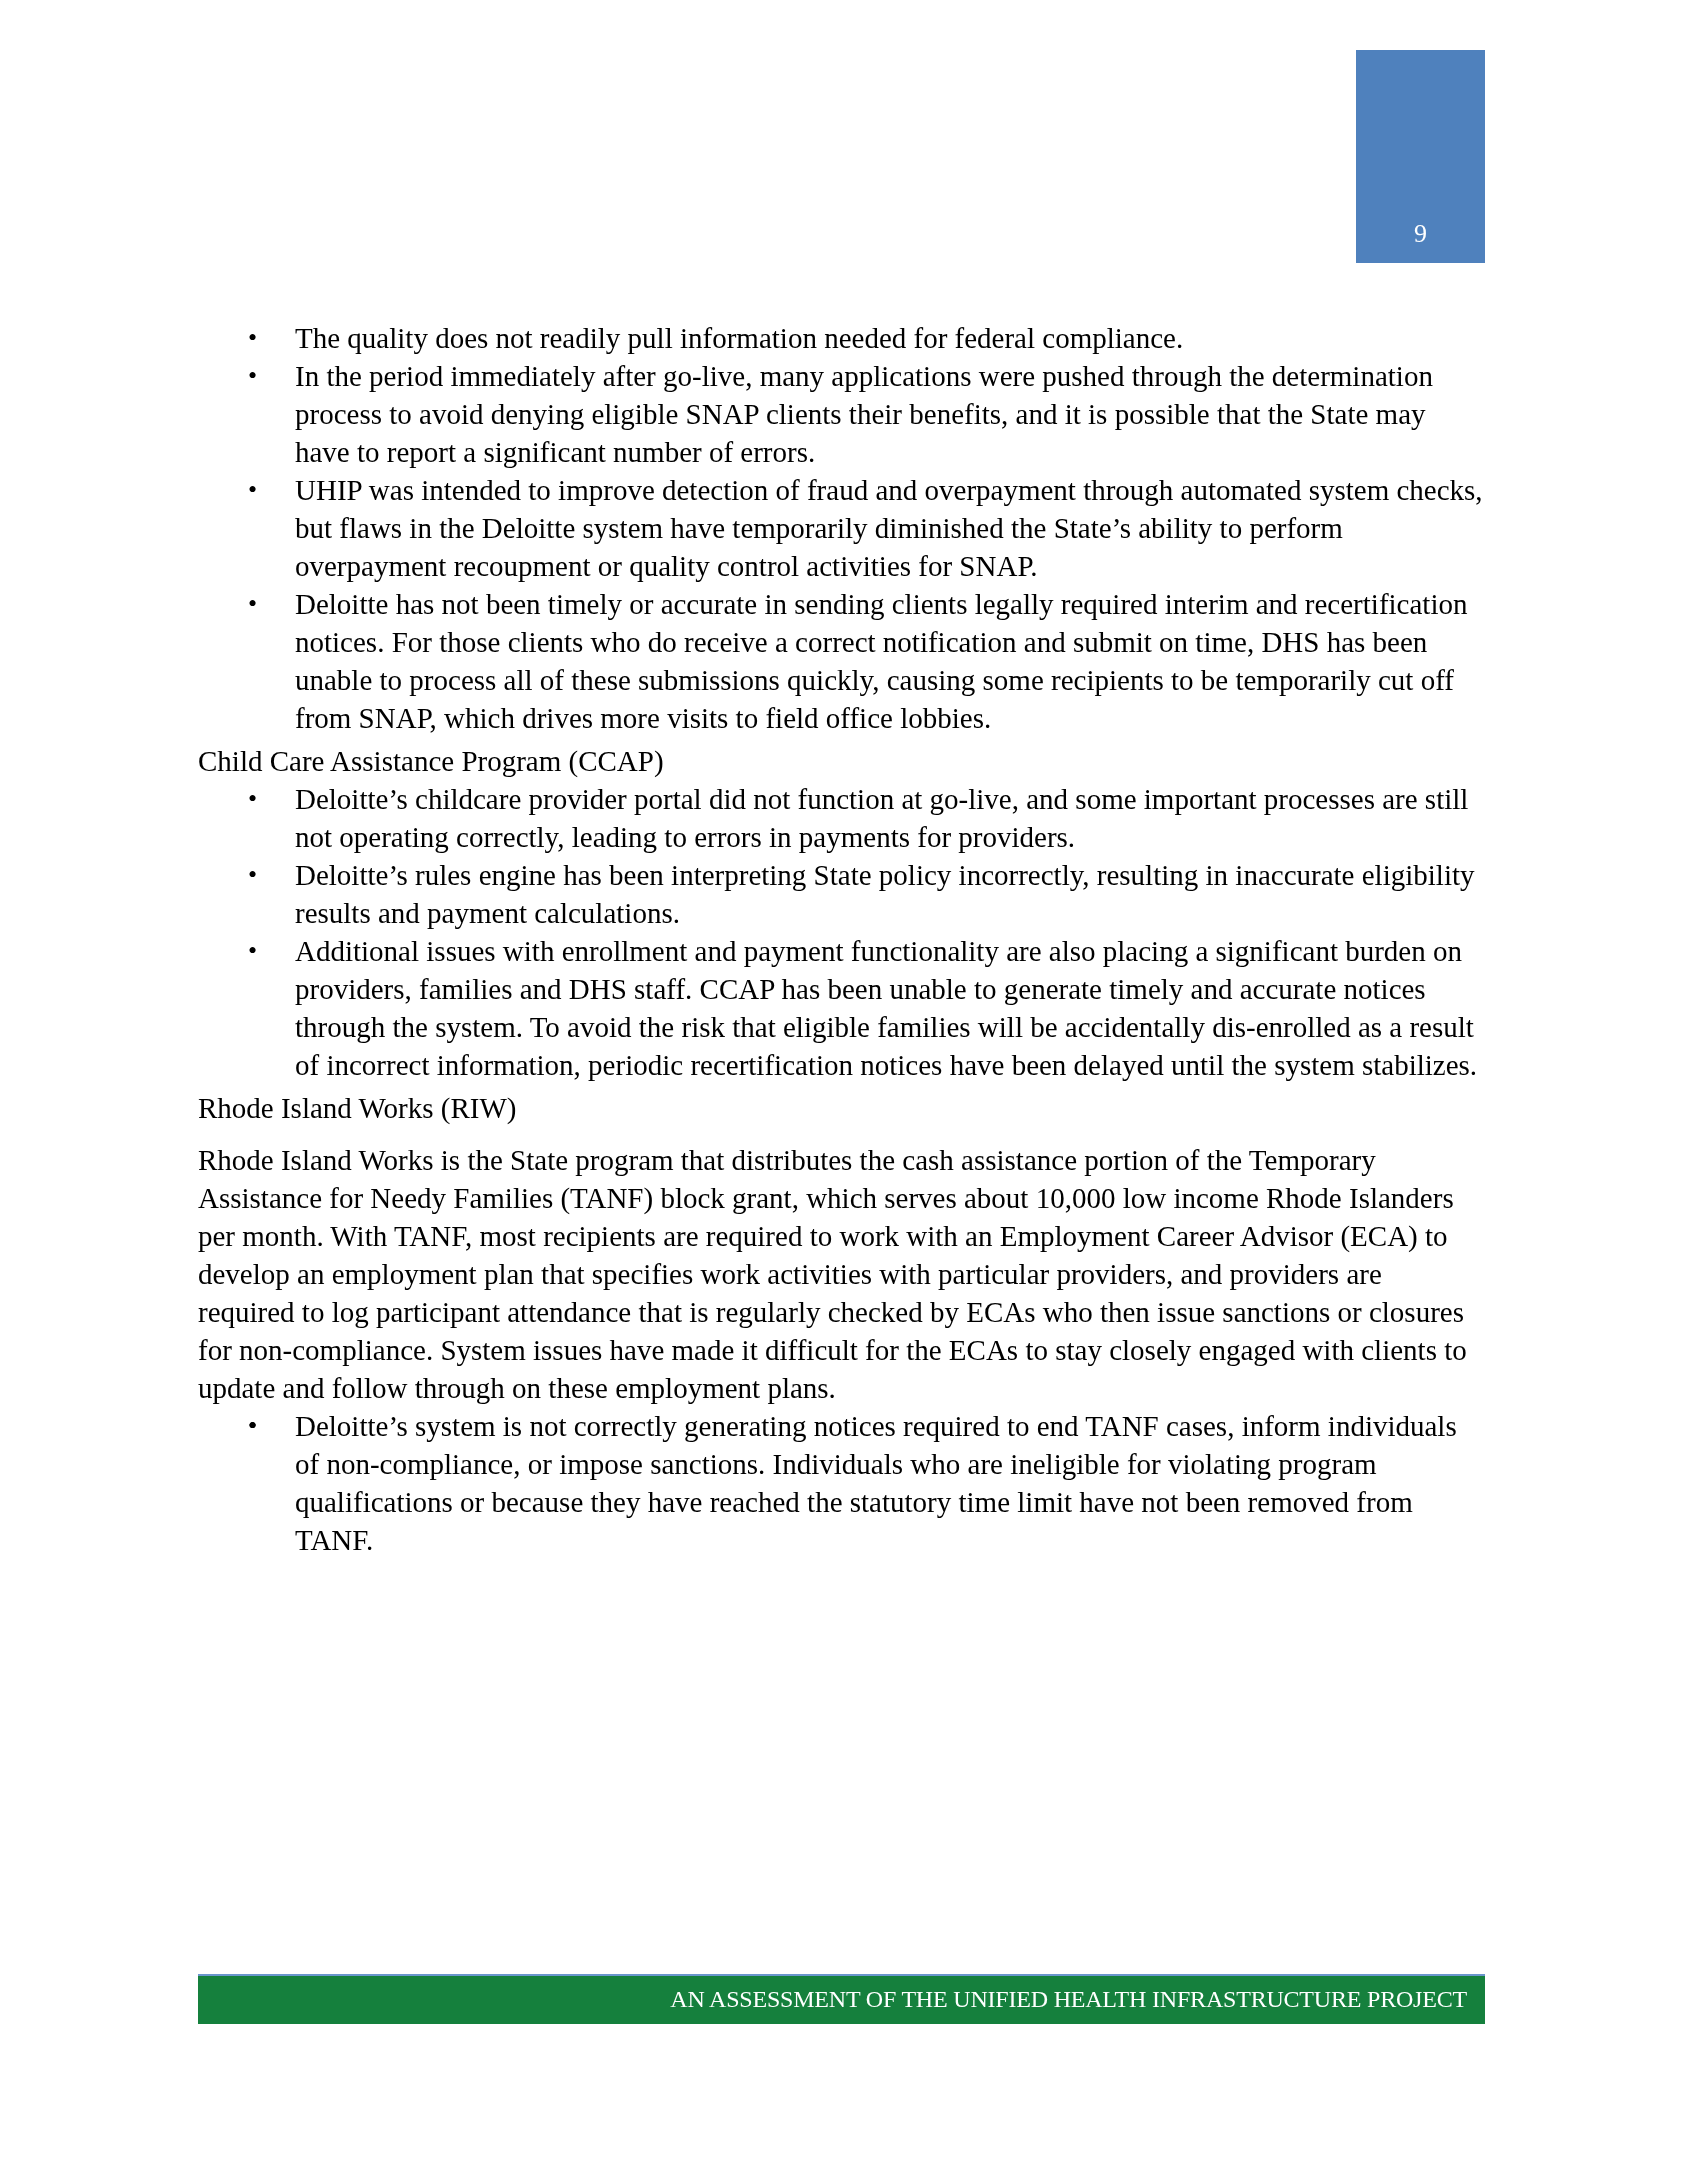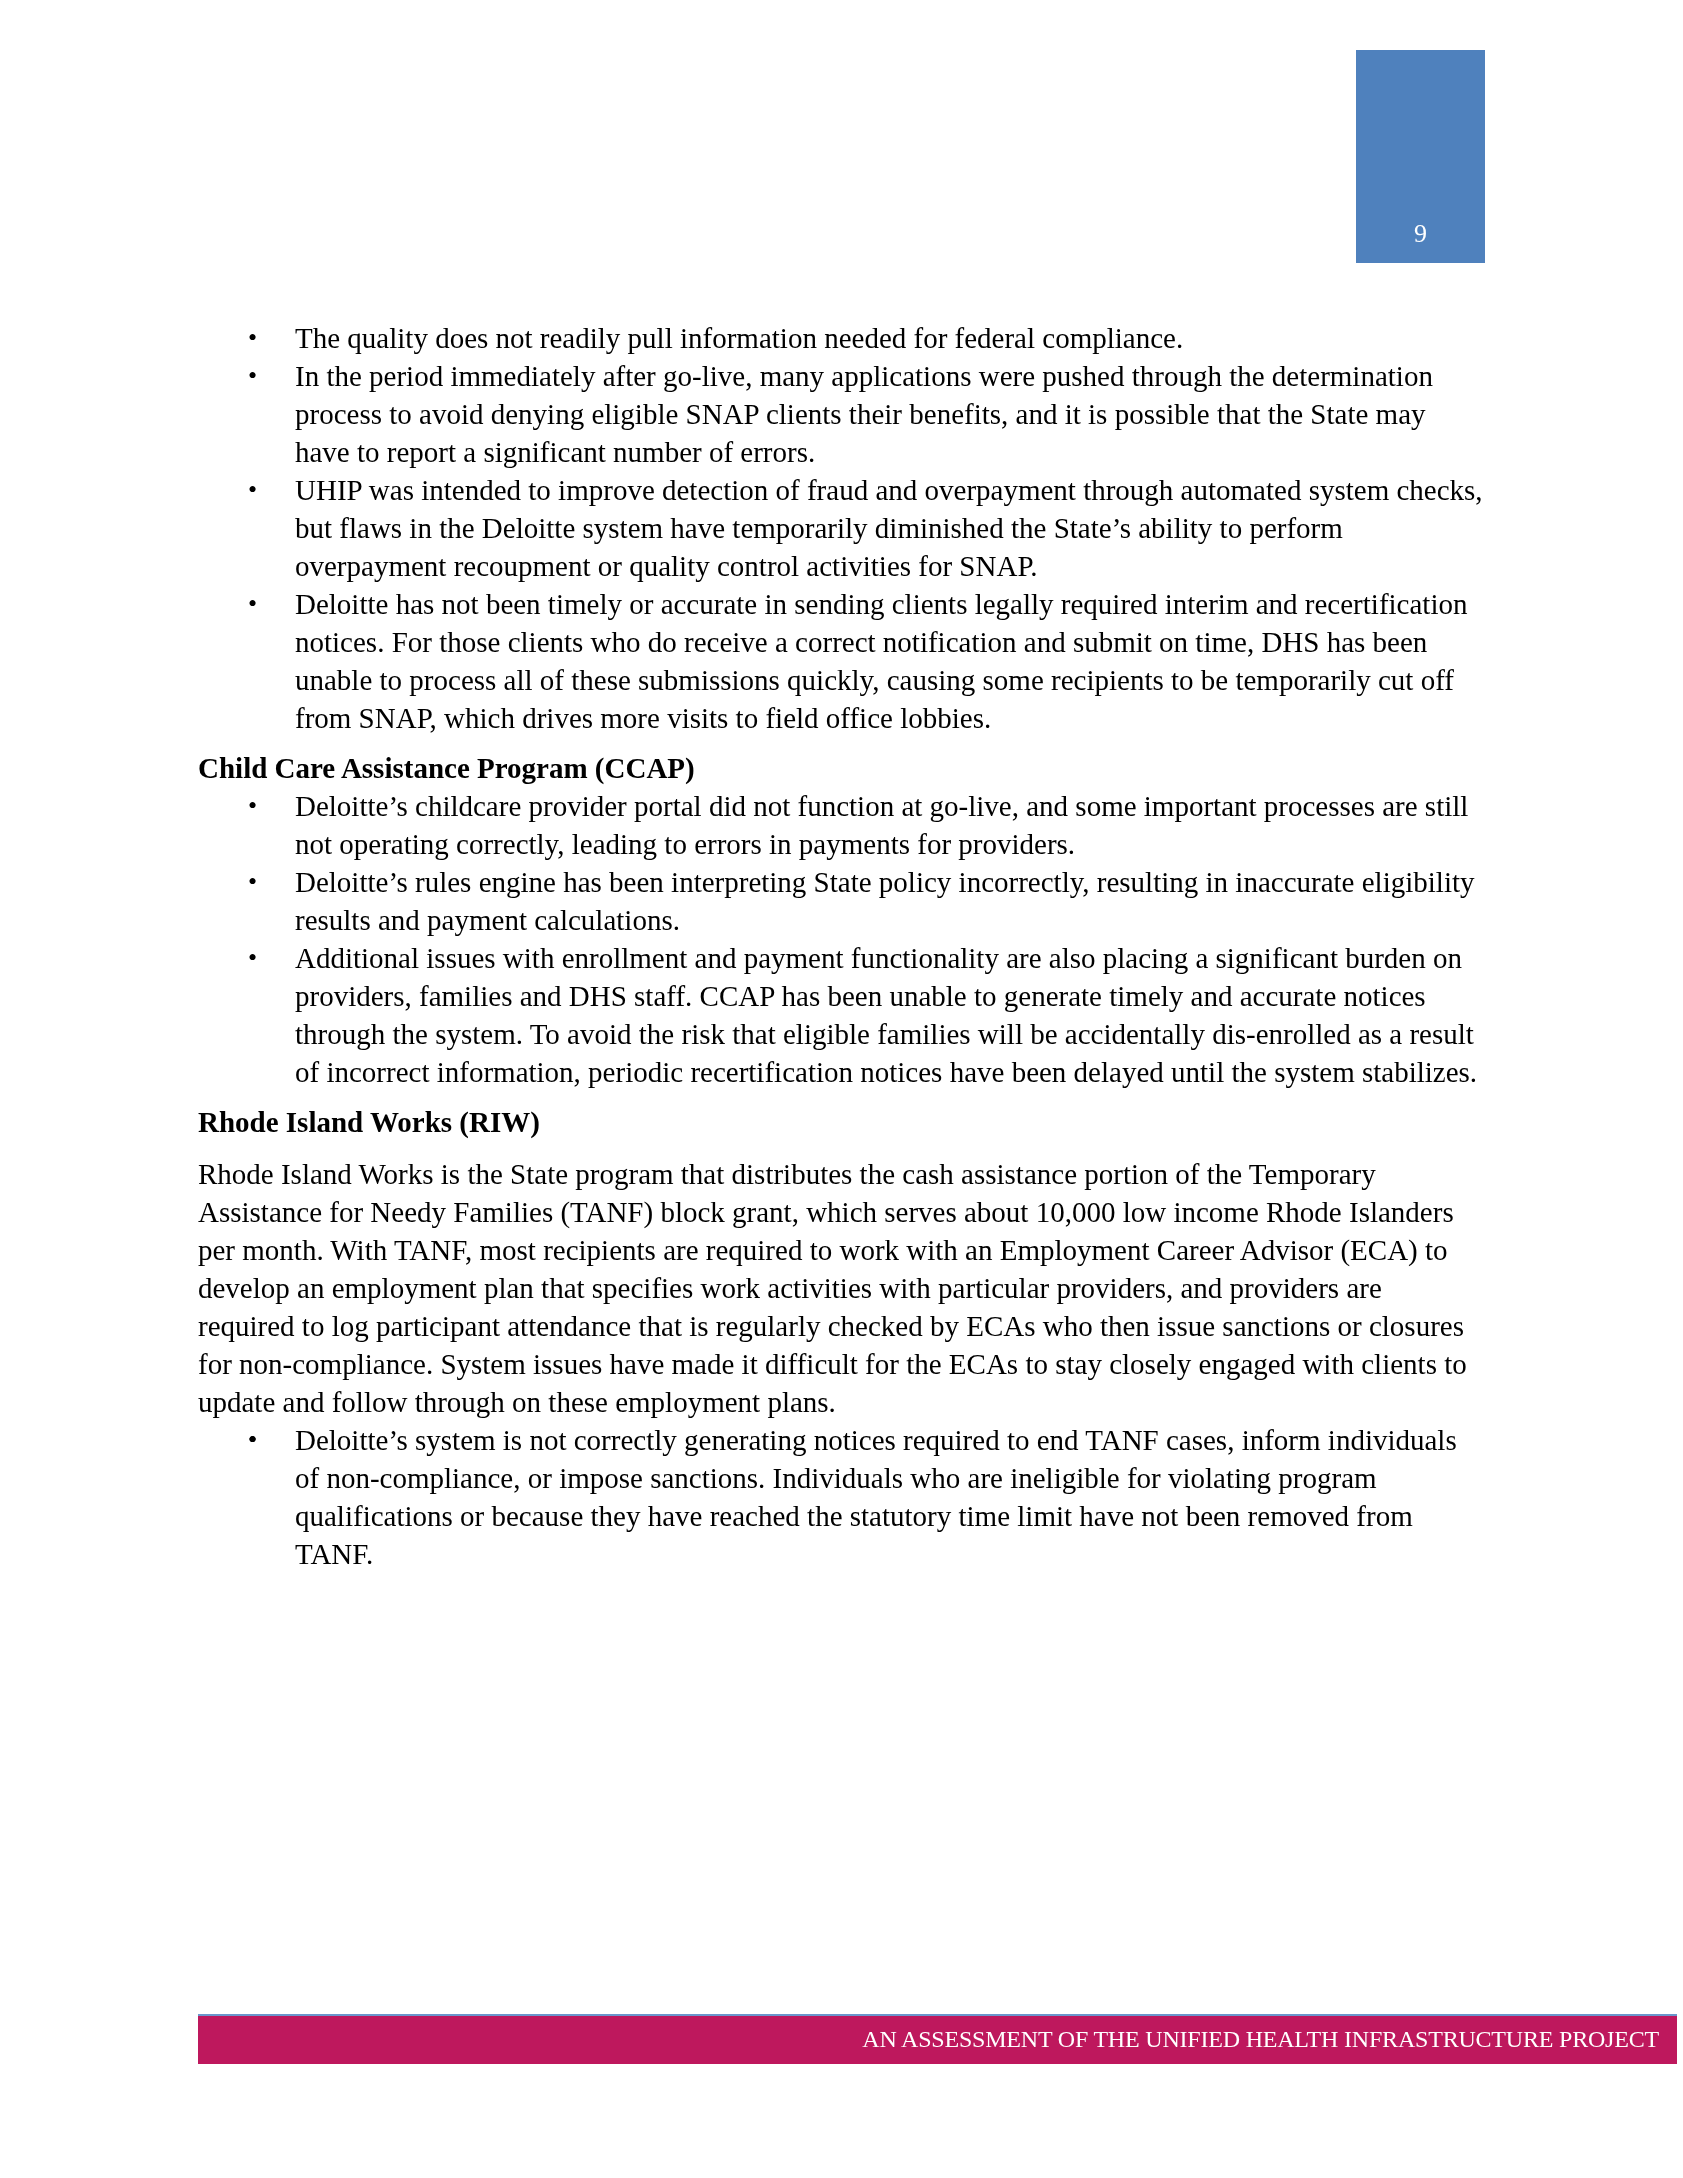--- a/index.html
+++ b/index.html
@@ -50,41 +50,40 @@
       padding-left: 97px;
       margin: 0;
     }
     ul.bullets li .bullet {
       position: absolute;
       left: 50px;
       top: 0;
       font-size: 26px;
     }
     .section-heading {
-      font-weight: bold;
-      margin: 12px 0 0 0;
+      font-weight: normal;
+      margin: 5px 0 0 0;
       font-size: 29px;
       line-height: 38px;
     }
     .para {
       margin: 14px 0 0 0;
     }
     .list-after-para {
       margin-top: 14px;
     }
     .footer-bar {
       position: absolute;
       left: 198px;
       top: 1974px;
-      width: 1479px;
+      width: 1287px;
       height: 50px;
-      background: #be185d;
+      background: #15803d;
       border-top: 2px solid #6a96cc;
       box-sizing: border-box;
-      margin-top: 40px;
     }
     .footer-text {
       position: absolute;
       right: 18px;
       top: 10px;
       color: #ffffff;
       font-size: 24px;
       letter-spacing: -0.2px;
       white-space: nowrap;
     }

